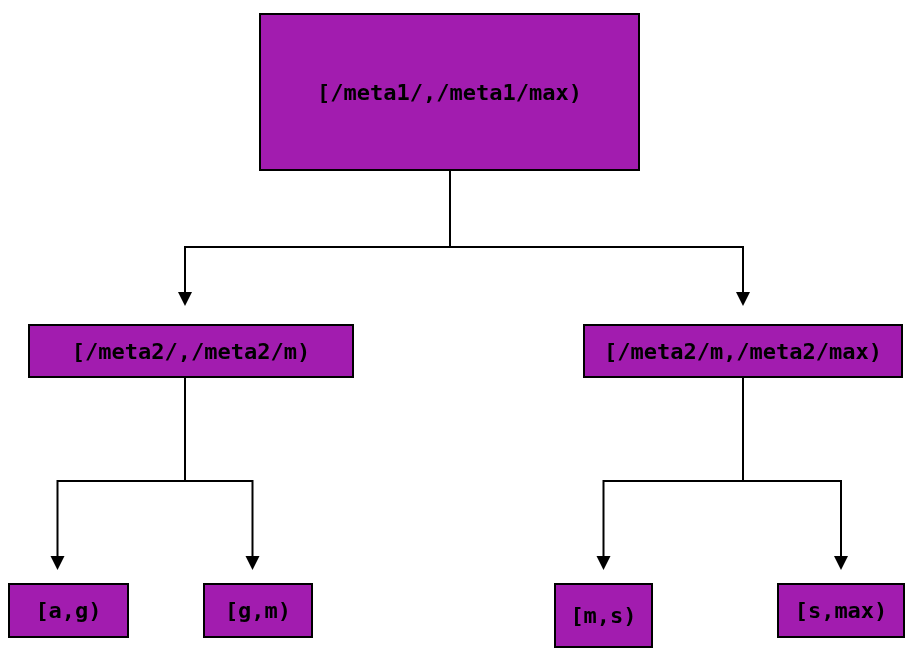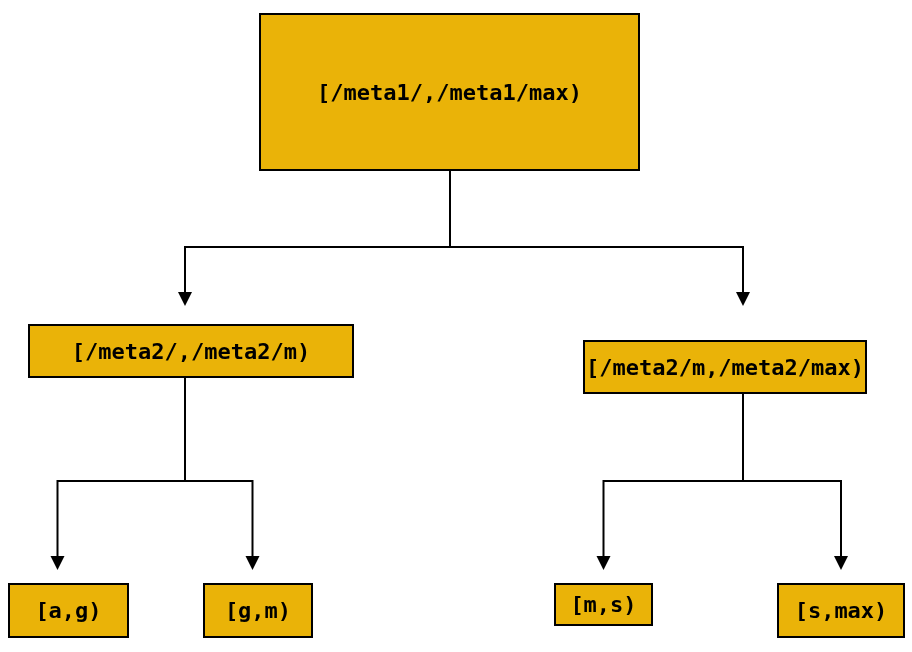--- a/index.html
+++ b/index.html
@@ -20,35 +20,35 @@
     left: 0;
     top: 0;
     width: 912px;
     height: 652px;
     display: block;
   }
   .node {
     position: absolute;
     box-sizing: border-box;
     border: 2px solid #000000;
-    background: #eab308;
+    background: #a21caf;
     display: flex;
     align-items: center;
     justify-content: center;
     font-size: 22px;
     font-weight: bold;
     color: #000000;
     white-space: nowrap;
   }
   .node-root   { left: 259px; top: 13px;  width: 381px; height: 158px; }
   .node-left   { left: 28px;  top: 324px; width: 326px; height: 54px; }
-  .node-right  { left: 583px; top: 340px; width: 284px; height: 54px; }
+  .node-right  { left: 583px; top: 324px; width: 320px; height: 54px; }
   .node-ag     { left: 8px;   top: 583px; width: 121px;  height: 55px; }
   .node-gm     { left: 203px; top: 583px; width: 110px;  height: 55px; }
-  .node-ms     { left: 554px; top: 583px; width: 99px;  height: 43px; }
+  .node-ms     { left: 554px; top: 583px; width: 99px;  height: 65px; }
   .node-smax   { left: 777px; top: 583px; width: 128px; height: 55px; }
 </style>
 </head>
 <body>
 
 <div class="canvas">
 
   <svg class="edges" viewBox="0 0 912 652" xmlns="http://www.w3.org/2000/svg">
     <g stroke="#000000" stroke-width="2" fill="none">
 

